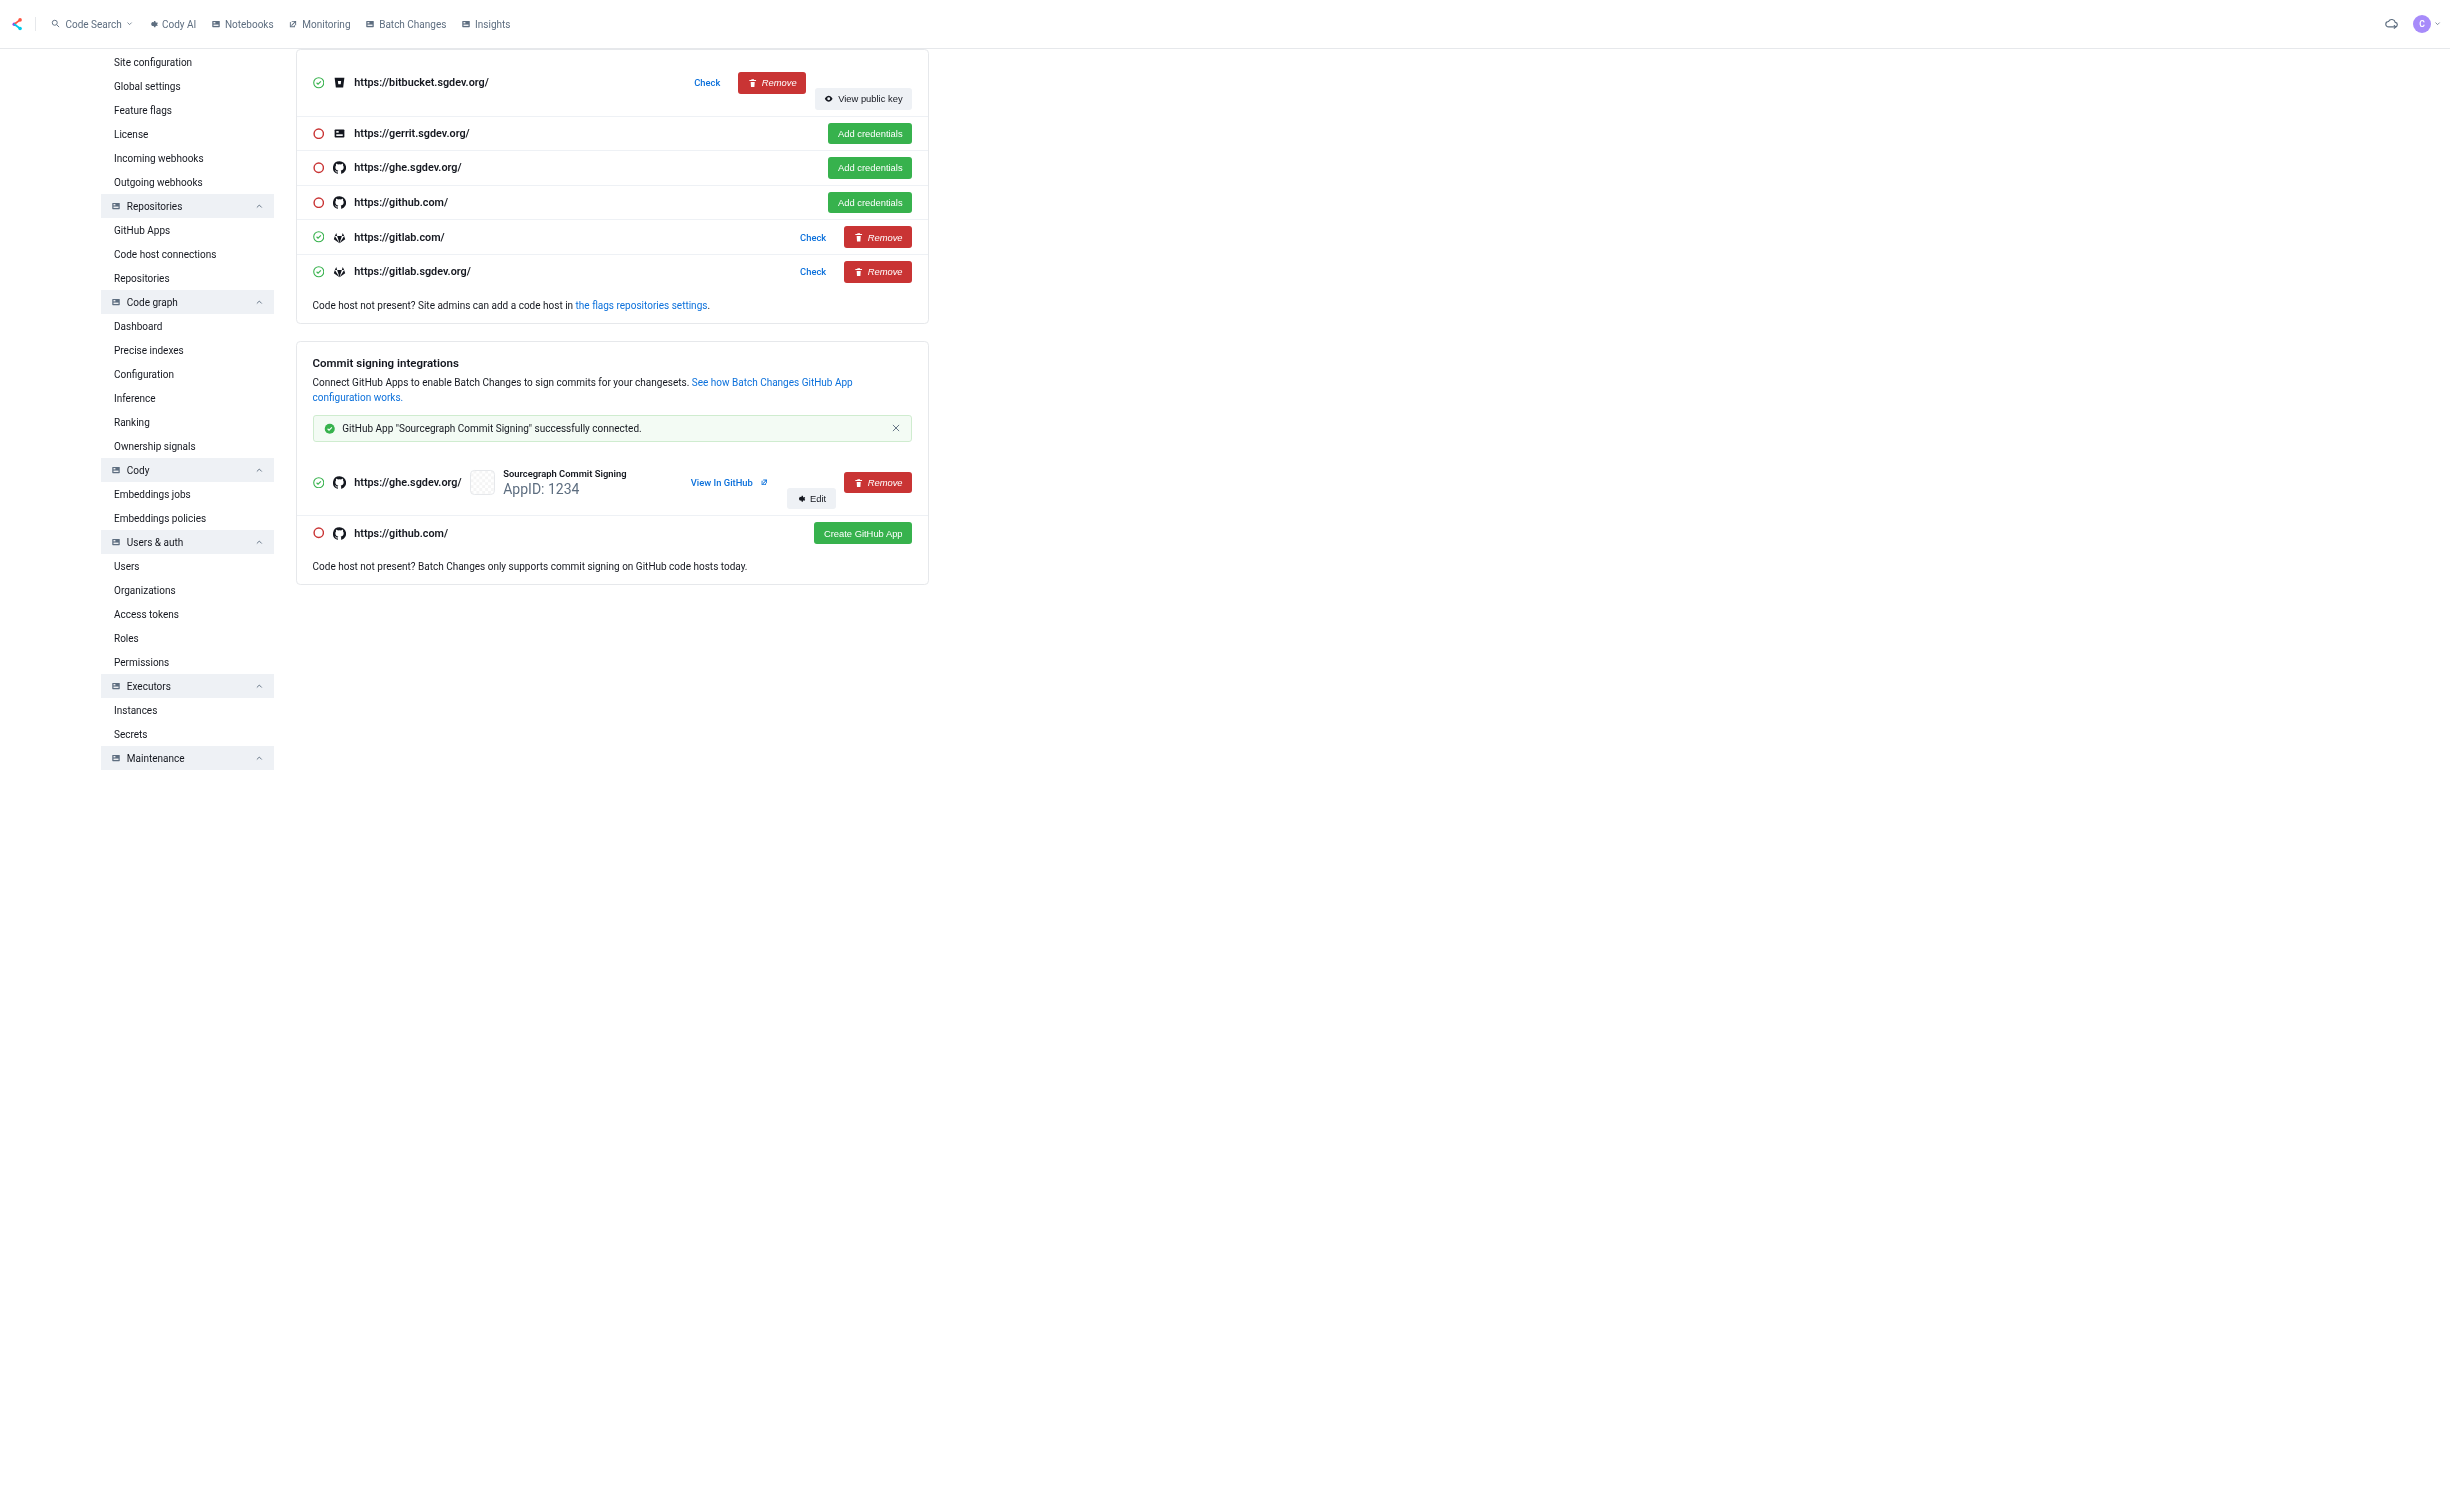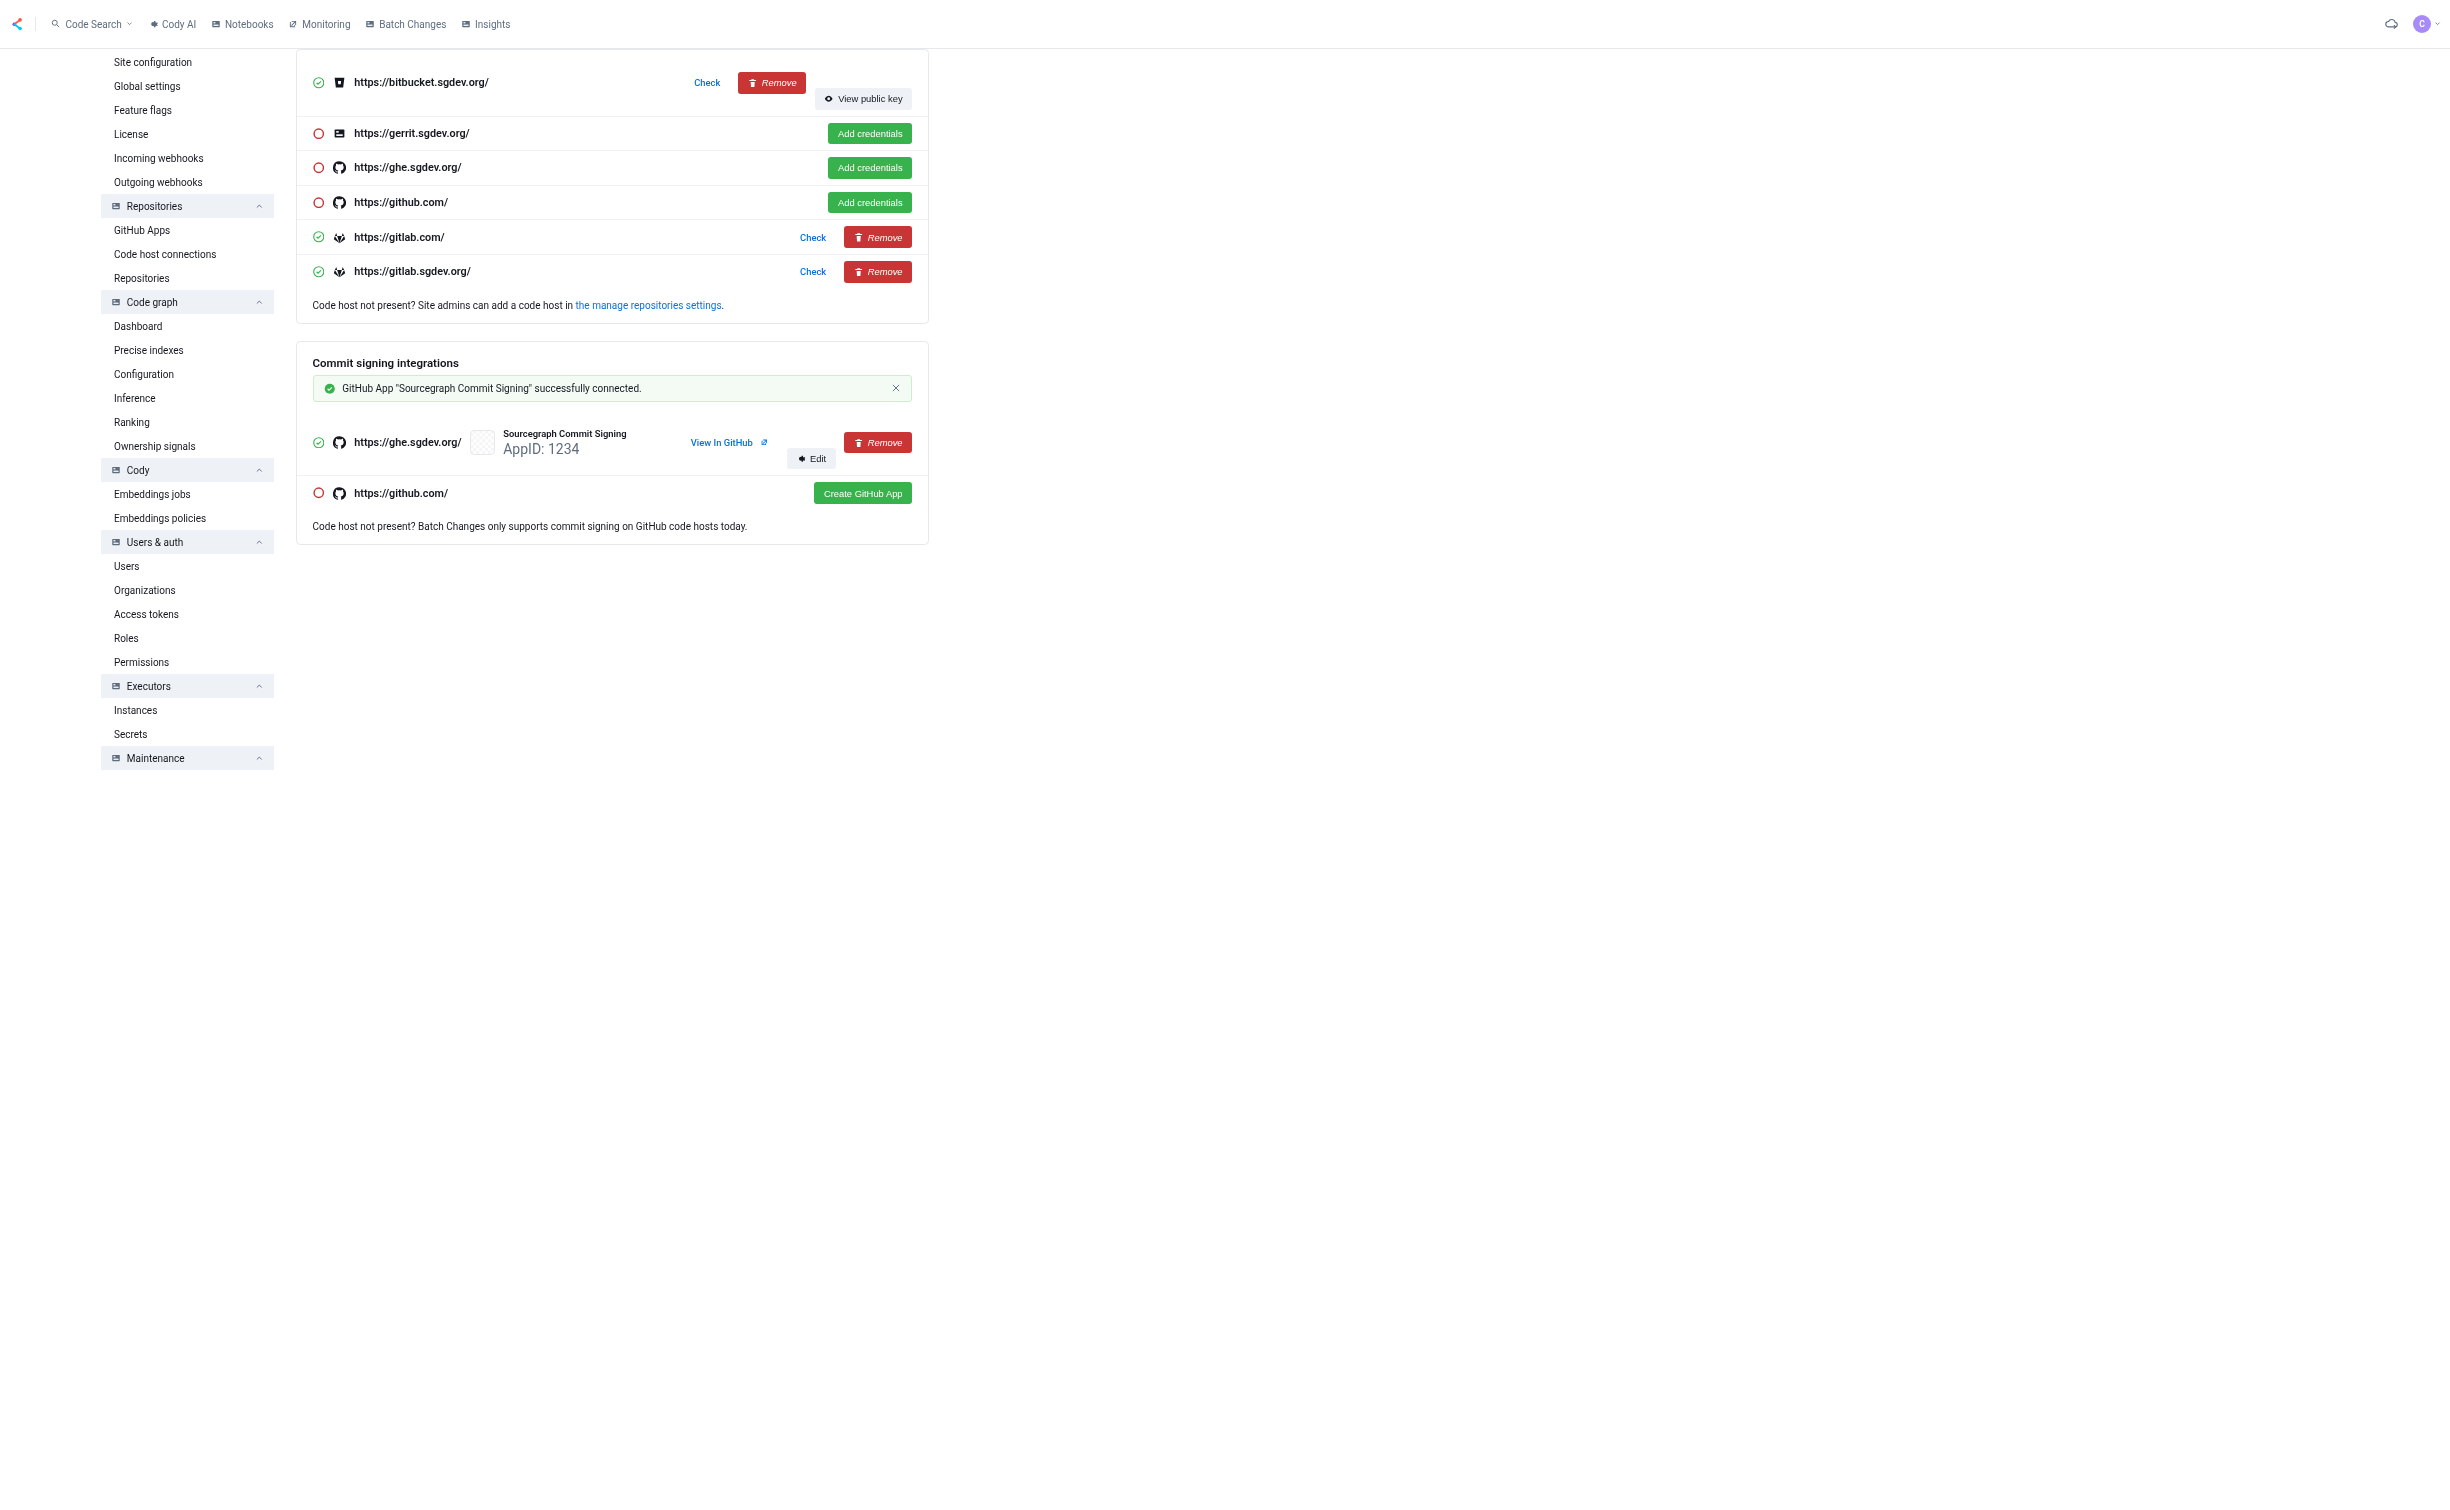--- a/index.html
+++ b/index.html
@@ -394,26 +394,29 @@
             <div class="row-spacer"></div>
             <a href="#" class="btn btn-link">Check</a>
             <button class="btn btn-danger"><span class="btn-icon">
                 <svg width="9.4" height="9.4" viewBox="0 0 14 14">
                   <use href="#i-trash"></use>
                 </svg>
               </span>Remove</button>
           </div>
         </div>
       <div class="note-row">
-        <span class="plain">Code host not present? Site admins can add a code host in </span><a href="#">the manage repositories settings</a><span class="plain">.</span>
+        <span class="plain">Code host not present? Site admins can add a code host in </span><a href="#">the flags repositories settings</a><span class="plain">.</span>
       </div>
     </div>
 
     <div class="card">
       <div class="section-title">Commit signing integrations</div>
+      <div class="section-desc">
+        <span>Connect GitHub Apps to enable Batch Changes to sign commits for your changesets. </span><a href="#">See how Batch Changes GitHub App configuration works.</a>
+      </div>
       <div class="alert">
         <svg width="11.5" height="11.5" viewBox="0 0 16 16">
             <use href="#i-check-filled"></use>
           </svg>
         <span>GitHub App "Sourcegraph Commit Signing" successfully connected.</span>
         <svg class="alert-close" viewBox="0 0 16 16">
             <use href="#i-close"></use>
           </svg>
       </div>
       <div id="signing-rows">

